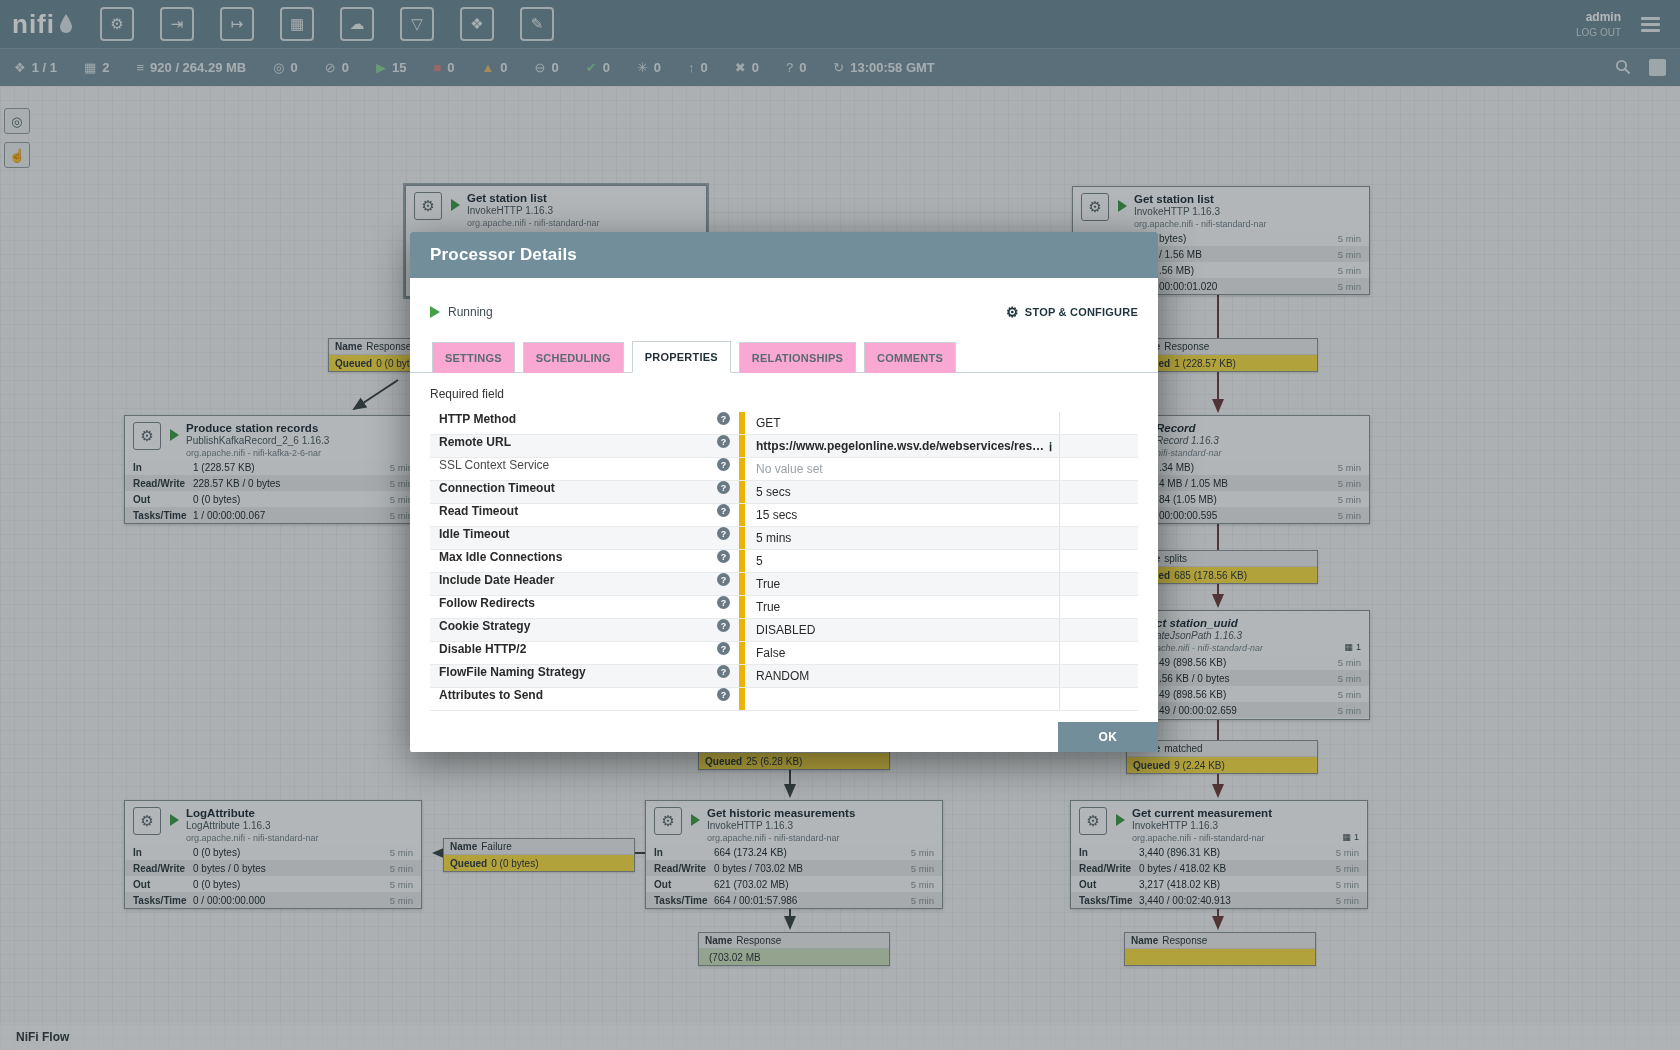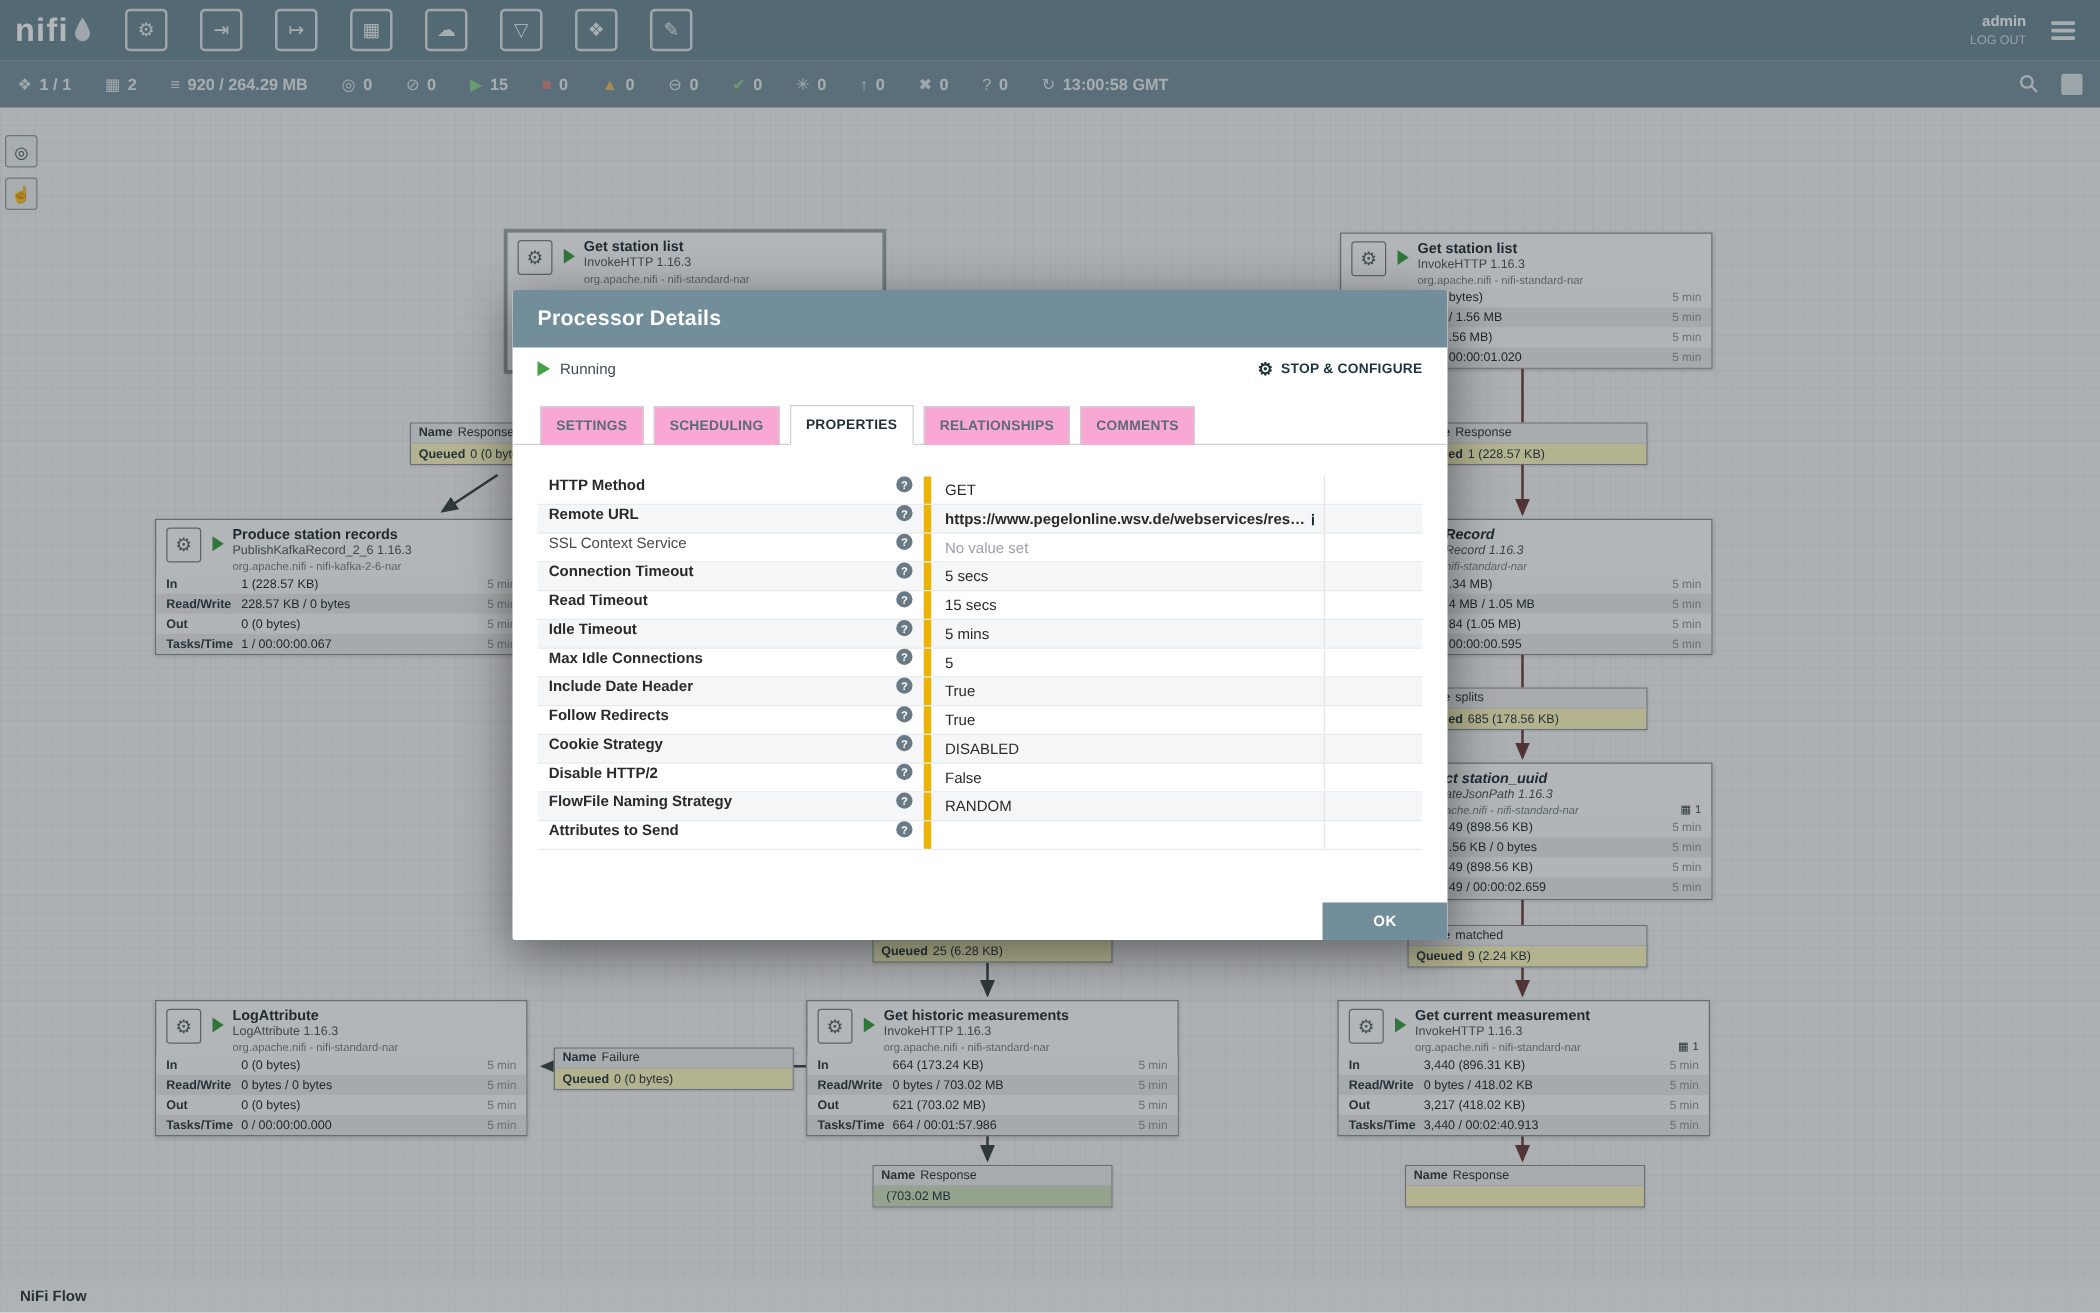--- a/index.html
+++ b/index.html
@@ -65,32 +65,32 @@
   .stat-window{margin-left:auto;color:#8c979b;font-size:9.5px;}
   .clip-stats .stat-value{margin-left:18px;}
   .clip-titles .proc-titles{margin-left:29px;font-style:italic;}
   
   .conn{position:absolute;z-index:3;background:#fbfbfb;border:1px solid #8d979a;font-size:10px;
     box-shadow:0 1px 2px rgba(0,0,0,0.15);}
   .conn-row{height:16px;display:flex;align-items:center;padding:0 6px;gap:4px;box-sizing:border-box;white-space:nowrap;}
   .conn-row.hdr{background:#efefef;border-bottom:1px solid #d9dddd;}
   .conn-key{font-weight:bold;color:#2f3c42;}
   .conn-val{color:#2b373c;}
-  .conn-row.queued{background:#fef9c3;}
+  .conn-row.queued{background:#fde047;}
   .conn-row.queued.green{background:#cfe2bf;}
   
   .nifi-label{position:absolute;z-index:1;background:#efe8c2;border:1px solid #bdb687;font-size:10px;
     font-weight:bold;color:#3c4042;padding:3px 7px;white-space:nowrap;margin-top:40px;}
   
   .overlay{position:absolute;left:0;top:0;right:0;bottom:0;background:rgba(22,32,38,0.32);z-index:50;}
   .dialog{position:absolute;left:410px;top:232px;width:748px;height:520px;background:#fff;z-index:60;
     box-shadow:0 10px 40px rgba(0,0,0,0.45);border-radius:2px;overflow:hidden;}
   .dlg-header{height:46px;background:#728e9b;color:#fff;font-size:17px;display:flex;align-items:center;
     padding-left:20px;letter-spacing:0.2px;font-weight:bold;}
-  .dlg-status{height:34px;display:flex;align-items:center;padding:0 20px;}
+  .dlg-status{height:34px;display:flex;align-items:center;padding:0 20px;margin-top:17px;}
   .run-tri2{width:0;height:0;border-left:10px solid #44a148;border-top:6px solid transparent;
     border-bottom:6px solid transparent;margin-right:8px;}
   .stext{font-size:12px;color:#414d52;}
   .stopcfg{margin-left:auto;display:flex;align-items:center;gap:6px;font-size:11px;font-weight:bold;
     color:#1f333c;cursor:pointer;letter-spacing:0.02em;}
   .stopcfg .gear{font-size:14px;}
   .tabbar{display:flex;gap:8px;padding:12px 0 0 22px;border-bottom:1px solid #c9d3d7;align-items:flex-end;}
   .tab{border:1px solid #c9d3d7;border-bottom:none;background:#f9a8d4;padding:9px 12px;font-size:11px;
     font-weight:bold;color:#5b6b72;margin-bottom:-1px;cursor:pointer;letter-spacing:0.02em;}
   .tab.active{background:#fff;color:#1f2d34;border-bottom:1px solid #fff;}
@@ -683,20 +683,21 @@
 
       <div class="tab">SCHEDULING</div>
 
       <div class="tab active">PROPERTIES</div>
 
       <div class="tab">RELATIONSHIPS</div>
 
       <div class="tab">COMMENTS</div>
     </div>
   <div class="dlg-body">
+    <div class="required">Required field</div>
     <div class="ptable">
       <div class="ptable-rows">
 
           <div class="prow">
             <div class="colp">
               <span class="pname">HTTP Method</span>
               <span class="qmark">?</span>
             </div>
             <div class="colv">
               <span class="pval">GET</span>

